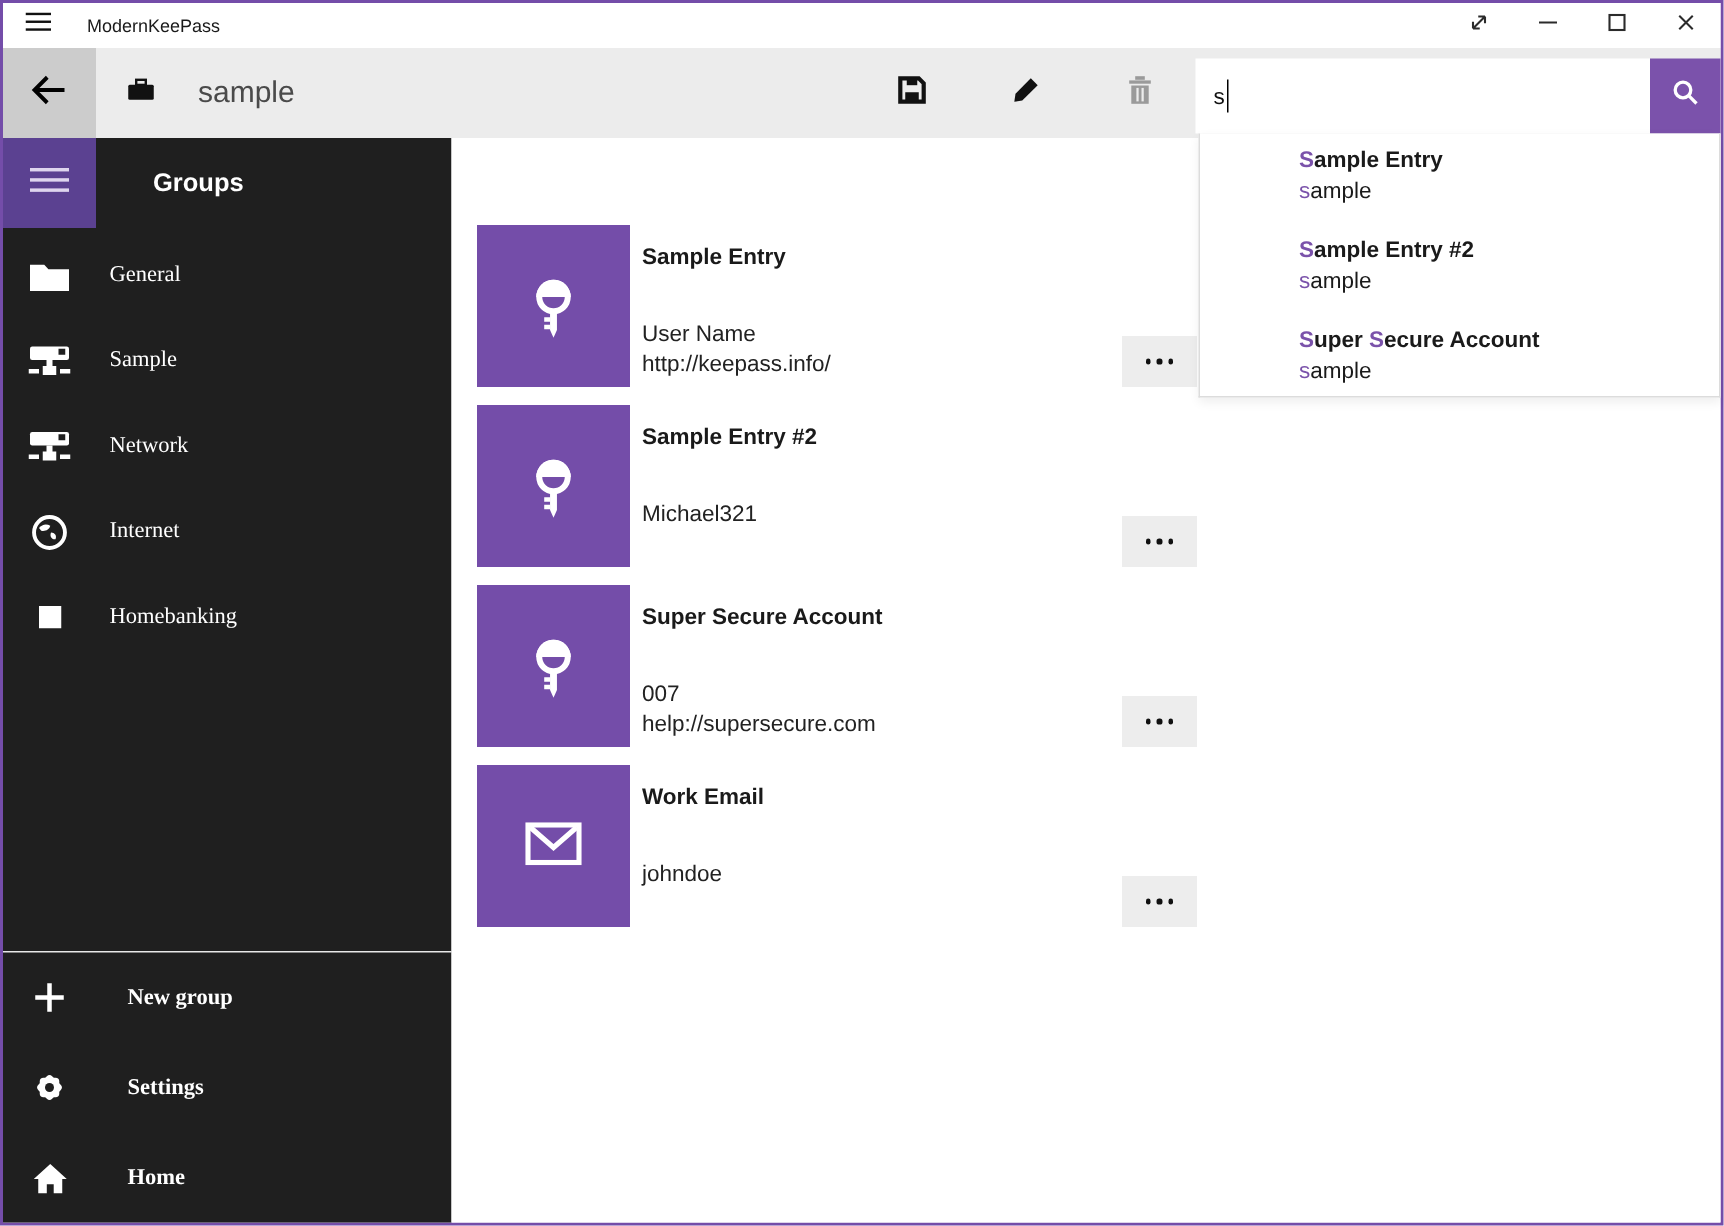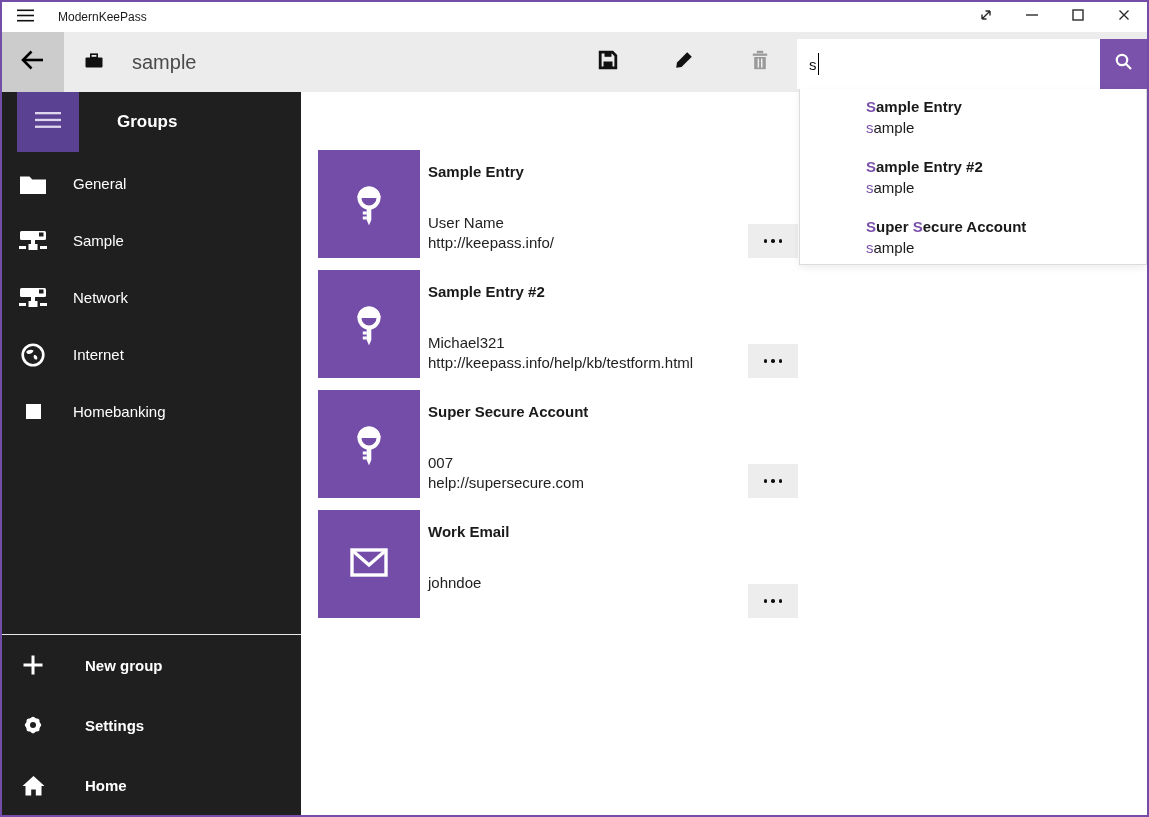--- a/index.html
+++ b/index.html
@@ -32,25 +32,25 @@
   .toolbar{position:absolute;right:363px;top:0;height:60px;display:flex;align-items:center;gap:28px;}
   .tool-btn{width:48px;height:60px;display:flex;align-items:center;justify-content:center;}
   .searchbox{position:absolute;right:0;top:7px;width:350px;height:50px;display:flex;}
   .search-input{flex:1;background:#fff;display:flex;align-items:center;padding-left:12px;font-size:15px;color:#111;}
   .caret{display:inline-block;width:1px;height:22px;background:#000;margin-left:1px;}
   .search-btn{width:47px;height:50px;background:var(--accent-light);display:flex;align-items:center;justify-content:center;}
 
   
   .app-body{display:flex;height:723px;}
   .sidebar{width:299px;background:var(--sidebar-bg);display:flex;flex-direction:column;color:#fff;}
-  .nav-header{height:60px;display:flex;align-items:center;padding-left:15px;}
+  .nav-header{height:60px;display:flex;align-items:center;}
   .pane-toggle{width:62px;height:60px;background:var(--accent-dark);display:flex;align-items:center;justify-content:center;}
   .groups-title{margin-left:38px;font-size:17px;font-weight:bold;color:#fff;}
   .group-list{margin-top:3px;}
-  .nav-item{height:57px;display:flex;align-items:center;cursor:default;}
+  .nav-item{height:57px;display:flex;align-items:center;cursor:default;font-family:Liberation Serif, serif;}
   .nav-item .icon-cell{width:62px;display:flex;align-items:center;justify-content:center;}
   .nav-item .label{margin-left:9px;font-size:15px;color:#fff;}
   .sb-spacer{flex:1;}
   .sb-divider{height:1px;background:#e8e8e8;}
   .action-item{height:60px;gap:12px;}
   .action-item .label{font-weight:bold;}
 
   
   .main{flex:1;background:#fff;padding:58px 0 0 17px;}
   .entry{position:relative;display:flex;width:480px;height:108px;margin-bottom:12px;}
@@ -333,21 +333,20 @@
                 <rect x="21.7" y="29" width="4.6" height="13" fill="#fff"></rect>
                 <rect x="17.8" y="33.5" width="4" height="3" fill="#fff"></rect>
                 <rect x="17.8" y="38.5" width="4" height="3" fill="#fff"></rect>
                 <path d="M21.7,42 h4.6 l-2.3,5.2 Z" fill="#fff"></path>
               </svg>
           </span>
         </div>
         <div class="entry-text">
           <div class="entry-title">Sample Entry #2</div>
           <div class="entry-user">Michael321</div>
-          <div class="entry-url">http://keepass.info/help/kb/testform.html</div>
         </div>
         <div class="more-btn">
           <span class="dot"></span>
             <span class="dot"></span>
             <span class="dot"></span>
         </div>
       </div>
 
       <div class="entry">
         <div class="tile">

